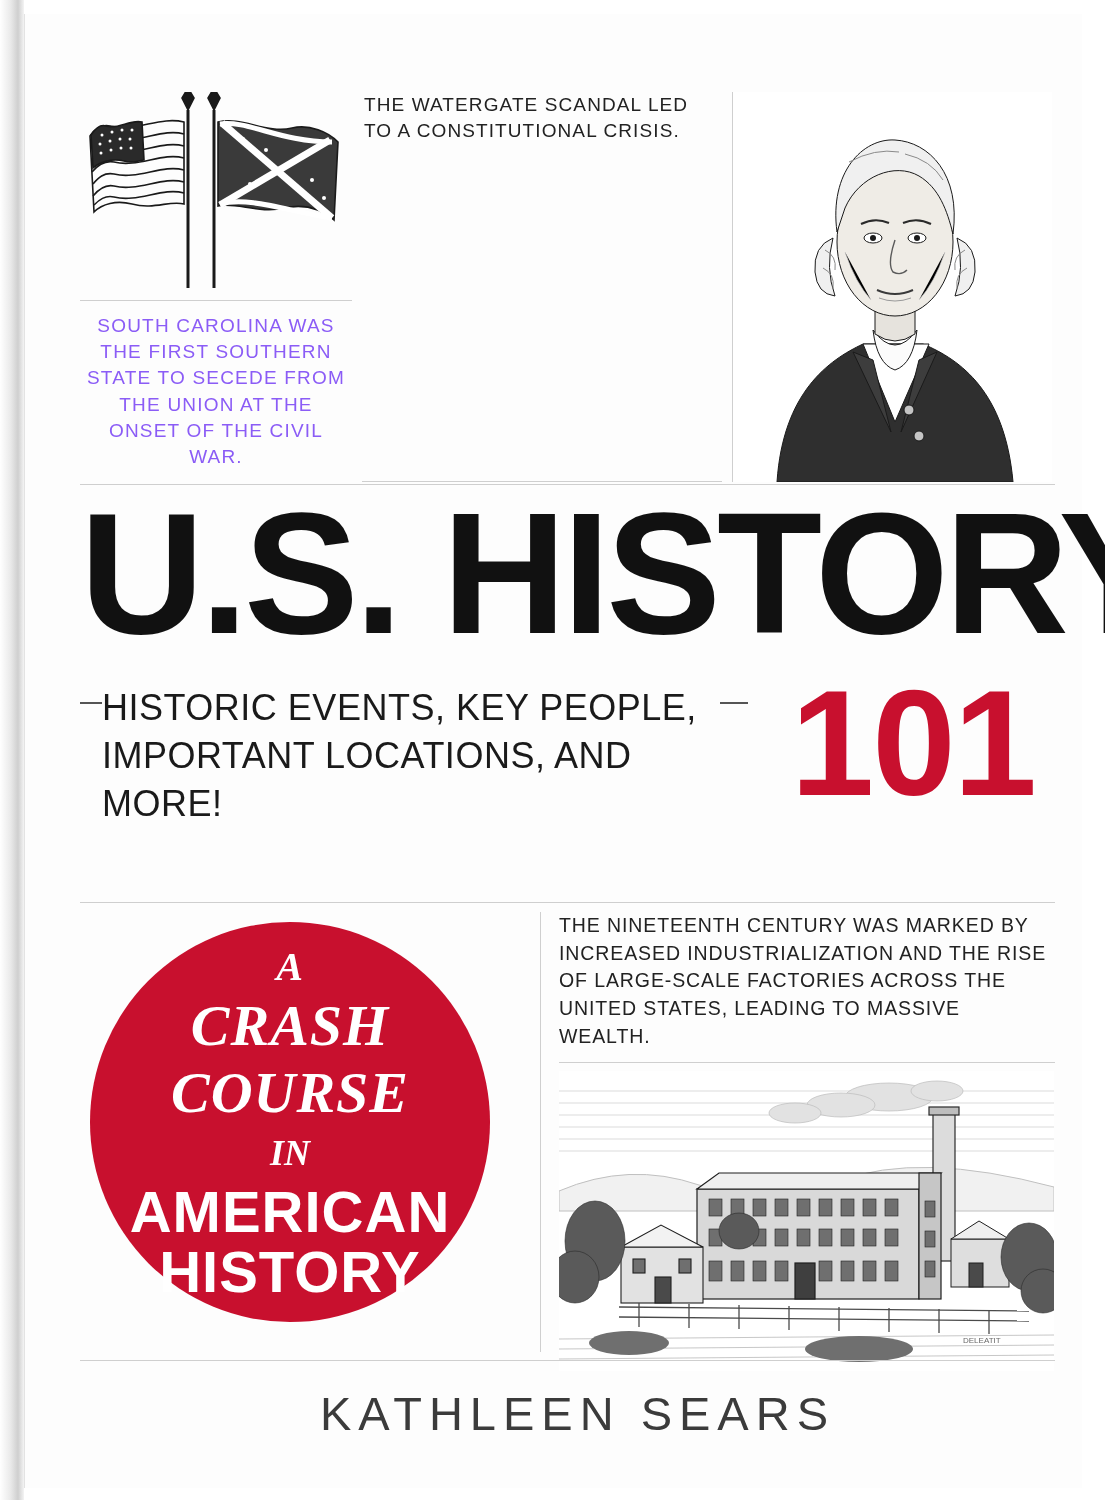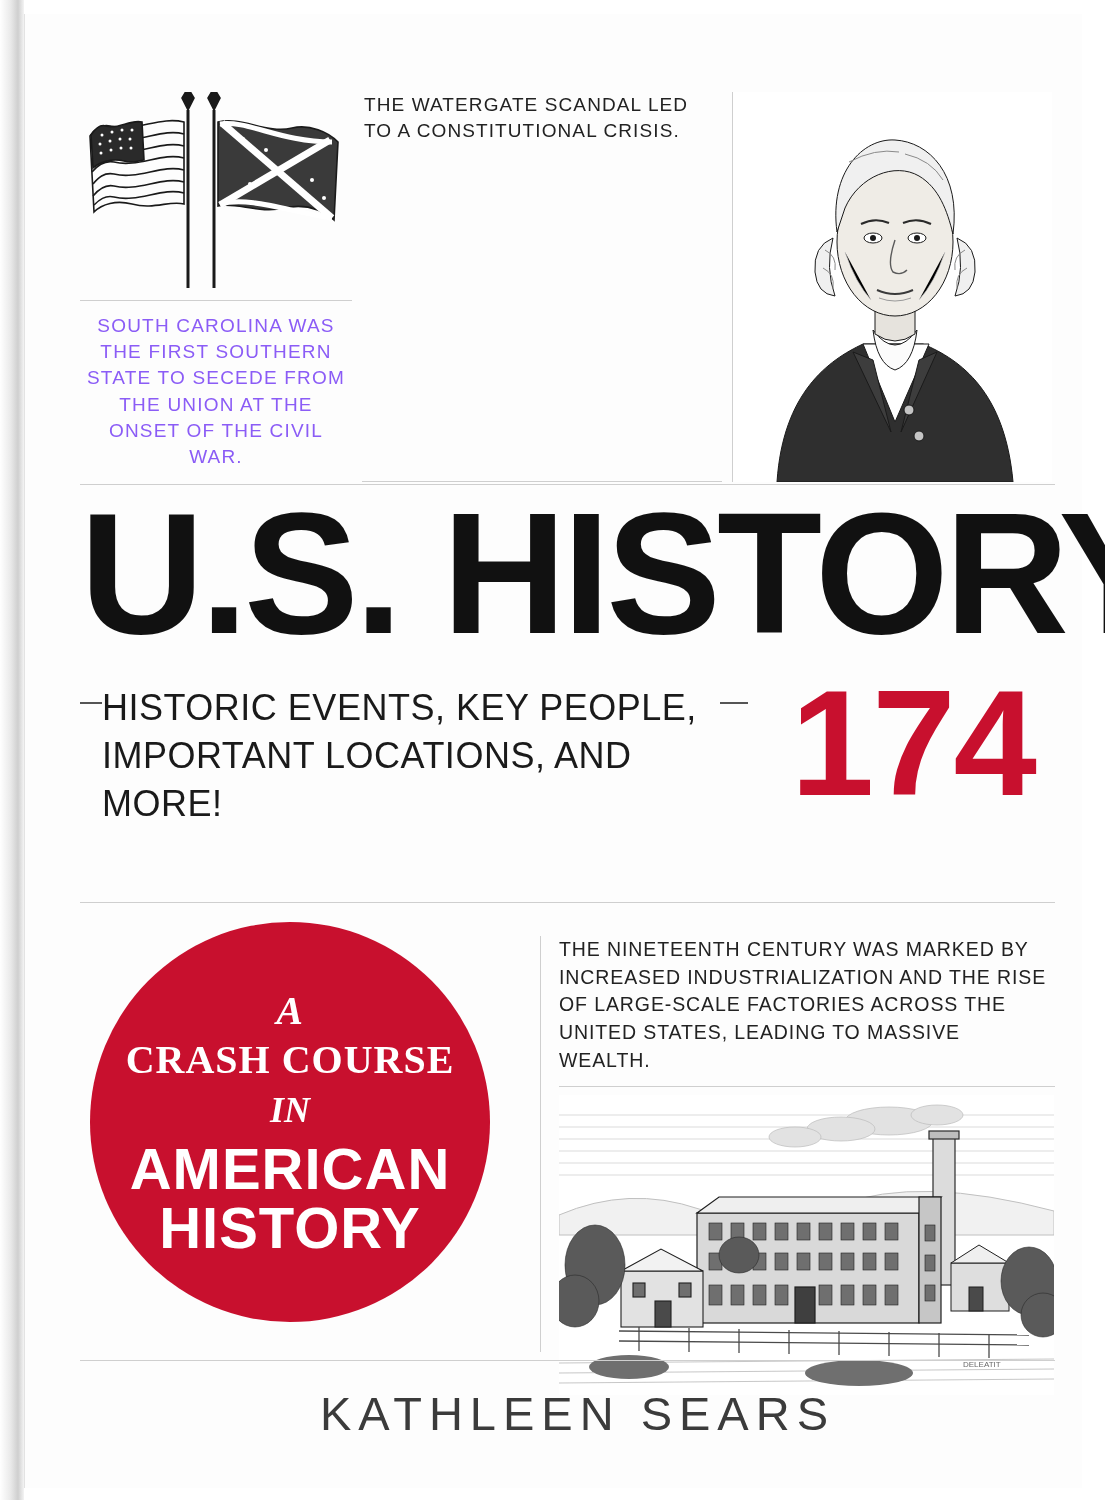--- a/index.html
+++ b/index.html
@@ -199,22 +199,23 @@
   .badge .a {
     font-family: "Liberation Serif", serif;
     font-style: italic;
     font-weight: bold;
     font-size: 40px;
     letter-spacing: 1px;
     margin-bottom: 2px;
   }
   .badge .crash {
     font-family: "Liberation Serif", serif;
+    font-style: italic;
     font-weight: bold;
-    font-size: 40px;
+    font-size: 58px;
     letter-spacing: 1px;
     text-transform: uppercase;
   }
   .badge .in {
     font-family: "Liberation Serif", serif;
     font-style: italic;
     font-weight: bold;
     font-size: 36px;
     margin: 6px 0 8px 0;
     text-transform: uppercase;
@@ -226,21 +227,20 @@
     line-height: 1.02;
     letter-spacing: 1px;
     text-transform: uppercase;
   }
   .right-col {
     width: 515px;
     position: relative;
     border-left: 1px solid #cfcfcf;
     padding-left: 18px;
     box-sizing: border-box;
-    margin-top: 24px;
   }
   .lower-caption {
     font-size: 19.5px;
     line-height: 1.42;
     letter-spacing: 0.9px;
     color: #222;
     text-transform: uppercase;
     padding-bottom: 12px;
     border-bottom: 1px solid #cfcfcf;
   }
@@ -481,21 +481,21 @@
     </div>
 
     <div class="rule" style="left:55px; top:470px; width:975px;"></div>
 
     <div class="title-block">
       <div class="main-title">U.S. HISTORY</div>
       <div class="sub-row">
         <div class="sub-dash-left"></div>
         <div class="sub-dash-right"></div>
         <div class="subtitle">HISTORIC EVENTS, KEY PEOPLE, IMPORTANT LOCATIONS, AND MORE!</div>
-        <div class="num101">174</div>
+        <div class="num101">101</div>
       </div>
     </div>
 
     <div class="lower-rule"></div>
 
     <div class="lower">
       <div class="badge-col">
         <div class="badge">
           <div class="a">A</div>
           <div class="crash">CRASH COURSE</div>

